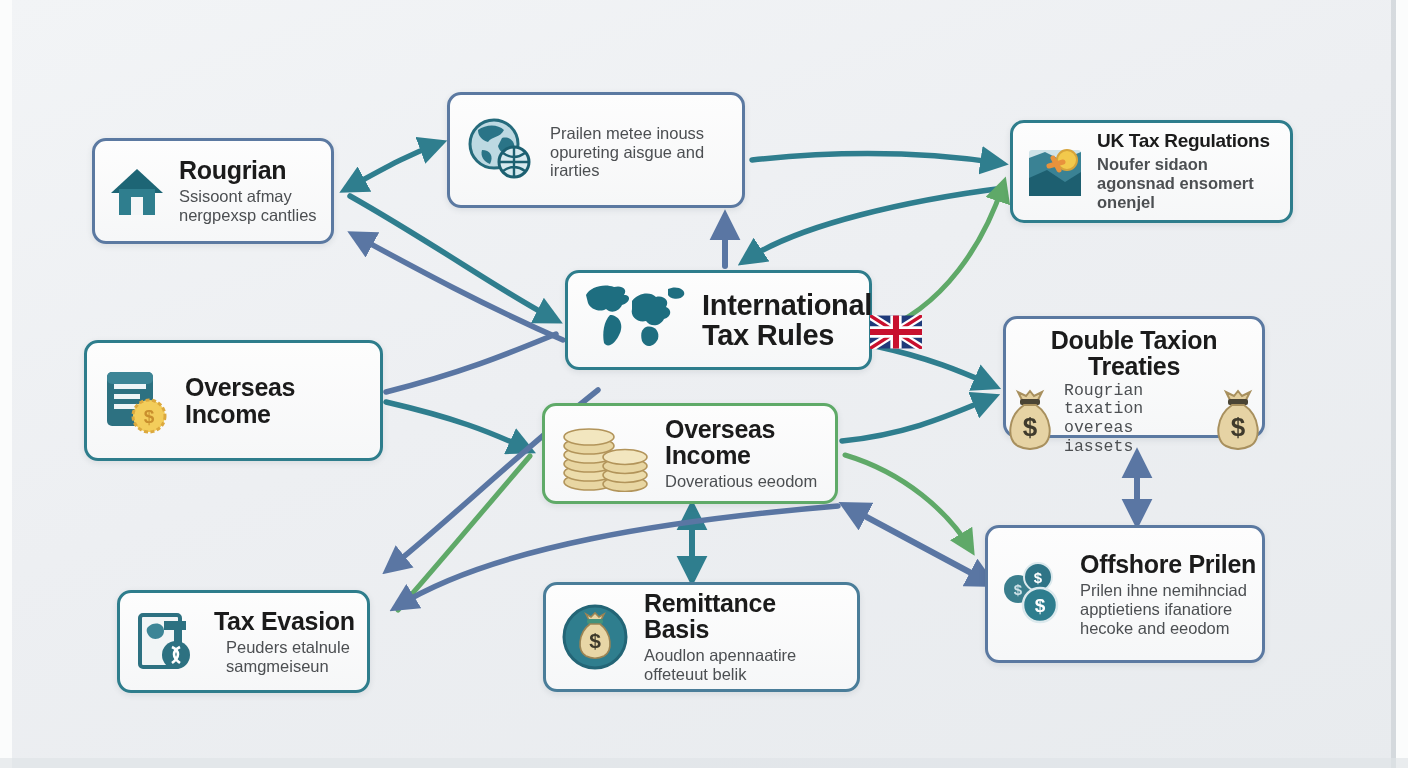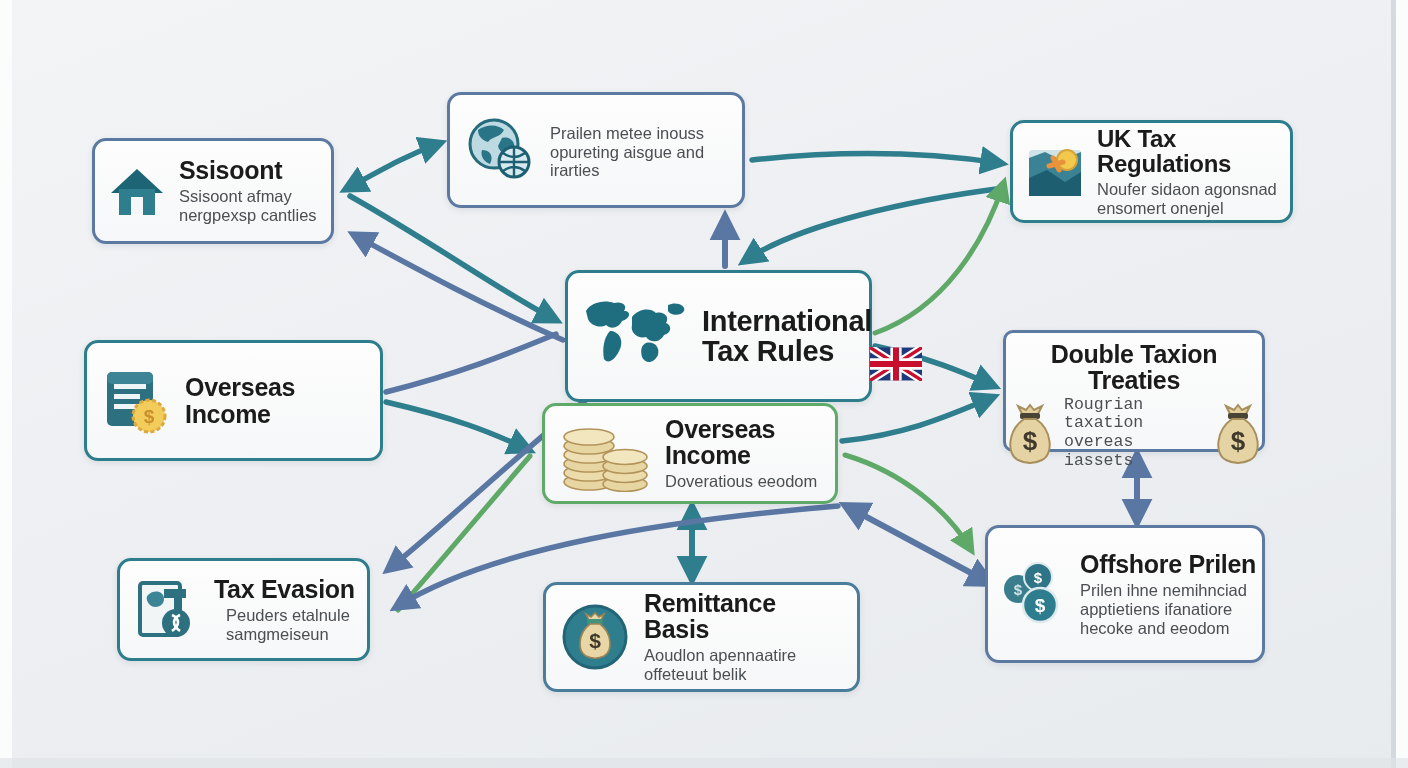--- a/index.html
+++ b/index.html
@@ -18,33 +18,33 @@
         display:flex;align-items:center;gap:14px;padding:0 14px;box-sizing:border-box;}
   .node .txt{display:flex;flex-direction:column;justify-content:center;}
   .title{font-weight:bold;color:#1b1b1b;font-size:25px;line-height:1.05;letter-spacing:-.3px;}
   .sub{color:#4c4f52;font-size:16.5px;line-height:1.14;margin-top:4px;}
 
   #n-residency{left:92px;top:138px;width:242px;height:106px;border-color:#5b79a1;}
   #n-residency .sub{width:150px;}
   #n-domicile{left:447px;top:92px;width:298px;height:116px;border-color:#5b79a1;}
   #n-domicile .sub{width:180px;}
   #n-uk{left:1010px;top:120px;width:283px;height:103px;border-color:#2e7d8c;}
-  #n-uk .title{font-size:24px;}
-  #n-uk .sub{width:190px;}
-  #n-intl{left:565px;top:270px;width:307px;height:132px;border-color:#2e7d8c;gap:10px;padding:0 12px;}
+  #n-uk .title{font-size:19px;}
+  #n-uk .sub{width:190px;font-weight:bold;}
+  #n-intl{left:565px;top:270px;width:307px;height:100px;border-color:#2e7d8c;gap:10px;padding:0 12px;}
   #n-intl .title{font-size:29px;width:158px;}
   #n-oil{left:84px;top:340px;width:299px;height:121px;border-color:#2e7d8c;}
   #n-oil .sub{width:185px;}
   #n-oic{left:542px;top:403px;width:296px;height:101px;border-color:#5faa68;}
-  #n-dtt{left:1003px;top:330px;width:262px;height:122px;border-color:#5b79a1;
-         flex-direction:column;gap:2px;padding:8px 10px;align-items:center;justify-content:flex-start;border-radius:10px;}
+  #n-dtt{left:1003px;top:316px;width:262px;height:122px;border-color:#5b79a1;
+         flex-direction:column;gap:2px;padding:8px 10px;align-items:center;justify-content:flex-start;}
   #n-dtt .title{font-size:25px;text-align:center;}
   #n-dtt .row{display:flex;align-items:center;gap:8px;}
   #n-dtt .sub{width:140px;text-align:left;margin-top:0;font-family:Liberation Mono, monospace;}
-  #n-tax{left:117px;top:558px;width:253px;height:103px;border-color:#2e7d8c;}
+  #n-tax{left:117px;top:590px;width:253px;height:103px;border-color:#2e7d8c;}
   #n-tax .sub{width:150px;margin-left:12px;}
   #n-rem{left:543px;top:582px;width:317px;height:110px;border-color:#4a7d99;}
   #n-rem .sub{width:200px;}
   #n-off{left:985px;top:525px;width:280px;height:138px;border-color:#5b79a1;}
   #n-off .sub{width:180px;}
 
   .icon{flex:0 0 auto;display:flex;align-items:center;justify-content:center;}
 </style>
 </head>
 <body>
@@ -97,21 +97,21 @@
 
   <div class="node" id="n-residency">
     <div class="icon">
       <svg width="56" height="56" viewBox="0 0 56 56">
         <polygon points="28,6 54,30 2,30" fill="#1d6575"></polygon>
         <rect x="10" y="26" width="36" height="26" fill="#2f7e8e"></rect>
         <rect x="22" y="34" width="12" height="18" fill="#f4f6f7"></rect>
       </svg>
     </div>
     <div class="txt">
-      <div class="title">Ssisoont</div>
+      <div class="title">Rougrian</div>
       <div class="sub">Ssisoont afmay nergpexsp cantlies</div>
     </div>
   </div>
 
   <div class="node" id="n-domicile">
     <div class="icon">
       <svg width="72" height="68" viewBox="0 0 72 68">
         <circle cx="30" cy="28" r="24" fill="#bdd9e2" stroke="#256b7c" stroke-width="3"></circle>
         <path d="M14,14 C22,8 34,8 40,14 C36,22 28,20 24,26 C18,24 14,20 14,14 Z" fill="#2a7487"></path>
         <path d="M38,22 C46,20 52,26 50,34 C44,40 36,38 34,30 Z" fill="#2a7487"></path>

